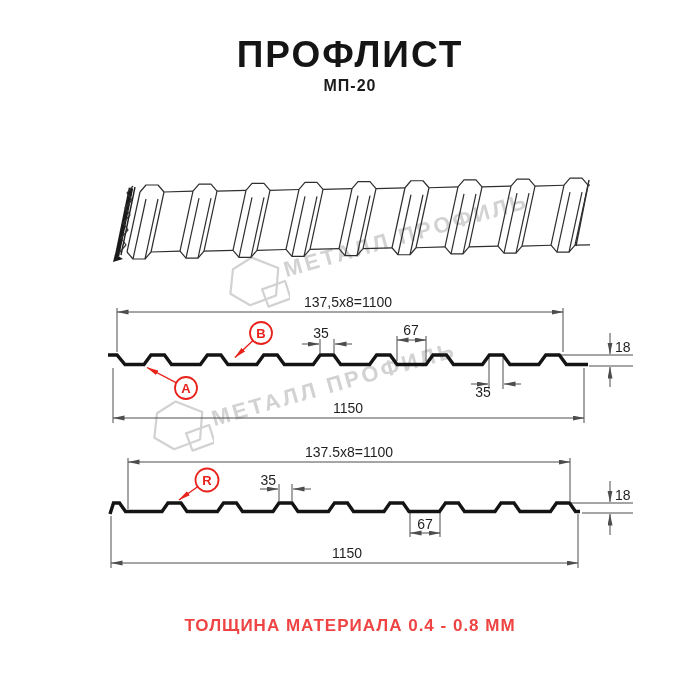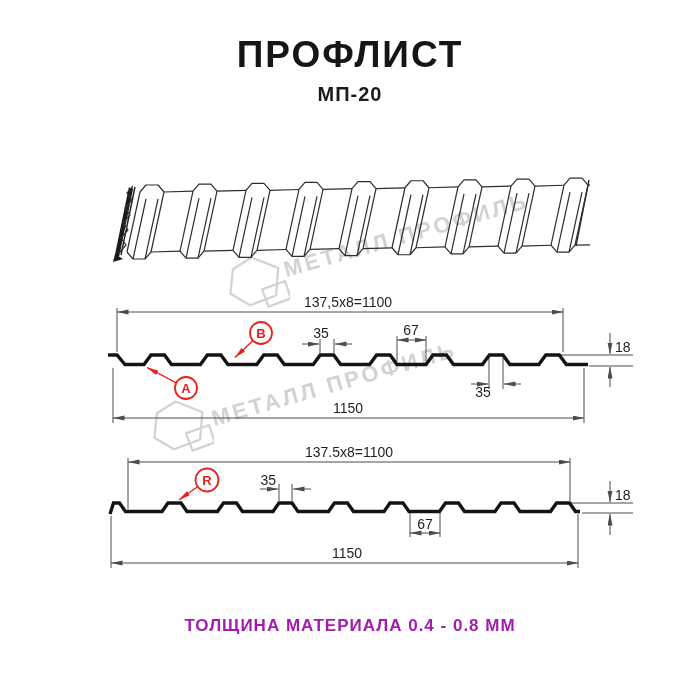--- a/index.html
+++ b/index.html
@@ -1,22 +1,22 @@
 <!DOCTYPE html>
 <html><head>
 <meta charset="utf-8">
 <style>
   html,body{margin:0;padding:0;background:#ffffff;}
   .page{position:relative;width:700px;height:700px;background:#fff;overflow:hidden;
         font-family:"Liberation Sans",sans-serif;}
   .header{position:absolute;top:34px;left:0;width:700px;text-align:center;z-index:3;}
   .title{margin:0;font-size:37px;font-weight:bold;letter-spacing:2px;color:#151515;}
-  .subtitle{margin-top:7px;font-size:20px;font-weight:bold;letter-spacing:1px;color:#1b1b1b;}
+  .subtitle{margin-top:1px;font-size:16px;font-weight:bold;letter-spacing:1px;color:#1b1b1b;}
   .footer{position:absolute;top:616px;left:0;width:700px;text-align:center;
-          font-size:17px;font-weight:bold;letter-spacing:1px;color:#a21caf;z-index:3;}
+          font-size:17px;font-weight:bold;letter-spacing:1px;color:#ef4444;z-index:3;}
   .wm{position:absolute;z-index:0;}
   .wm-text{position:absolute;font-size:22px;font-weight:bold;letter-spacing:3px;
            color:#d2d2d2;white-space:nowrap;transform-origin:0 100%;z-index:0;}
   .wm-text.t1{left:288px;top:257px;transform:rotate(-16deg);}
   .wm-text.t2{left:216px;top:406px;transform:rotate(-16deg);}
   .logo1{left:224px;top:254px;}
   .logo2{left:148px;top:398px;}
   svg{position:absolute;overflow:hidden;}
   .sheet3d{left:103px;top:162px;z-index:1;}
   .prof1{left:100px;top:290px;z-index:2;}

